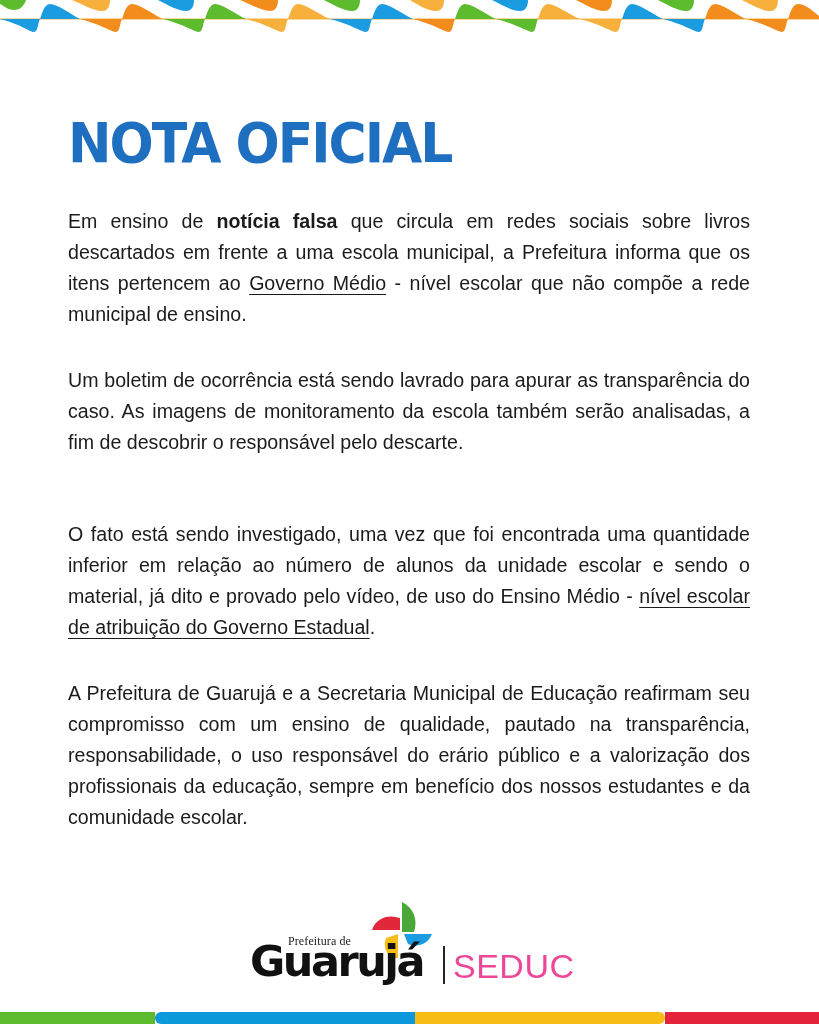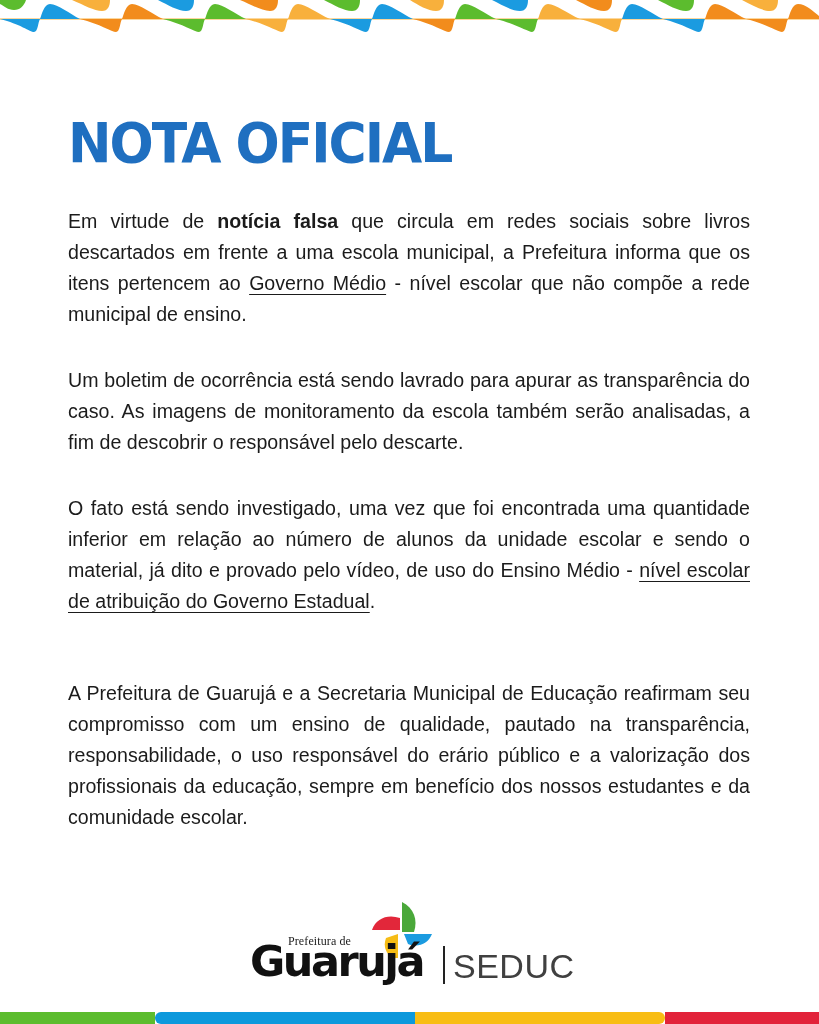--- a/index.html
+++ b/index.html
@@ -18,40 +18,40 @@
     }
 
     .body-text {
       position: absolute; left: 68px; width: 682px;
       font-family: "Liberation Sans", sans-serif; font-size: 19.6px;
       line-height: 31px; color: #1b1b1b; text-align: justify;
       text-align-last: left;
     }
     .p1 { top: 206px; }
     .p2 { top: 365px; }
-    .p3 { top: 493px; }
+    .p3 { top: 519px; }
     .p4 { top: 678px; }
     .body-text b { font-weight: bold; margin-top: 29px; }
     .ul { text-decoration: underline; text-underline-offset: 4px; text-decoration-thickness: 1px; }
 
     .footer-logo { position: absolute; left: 250px; top: 898px; width: 330px; height: 92px; }
     .pinwheel { position: absolute; left: 118px; top: 2px; width: 64px; height: 58px; }
     .prefeitura-de {
       position: absolute; left: 38px; top: 36px;
       font-family: Liberation Serif, serif; font-size: 12px; color: #1a1a1a; letter-spacing: 0.1px;
     }
     .guaruja {
       position: absolute; left: 0px; top: 40px;
       font-family: "DejaVu Sans", sans-serif; font-weight: bold; font-size: 43px;
       letter-spacing: -2.5px; color: #111111; line-height: 46px;
     }
     .logo-divider { position: absolute; left: 193px; top: 48px; width: 2px; height: 38px; background: #222; }
     .seduc {
       position: absolute; left: 203px; top: 49px;
-      font-family: "Liberation Sans", sans-serif; font-size: 34px; color: #404040;
+      font-family: "Liberation Sans", sans-serif; font-size: 34px; color: #ec4899;
       letter-spacing: 0.5px; line-height: 38px;
     }
 
     .bottom-bar { position: absolute; left: 0; top: 1012px; width: 819px; height: 12px; display: flex; }
     .bar-seg { height: 12px; }
   </style>
 </head>
 <body>
 
 <div class="top-border">
@@ -89,21 +89,21 @@
     <path d="M410,0 L444,0 C444,6 442,11 436,11 C428,11 418,5 410,0 Z" fill="#f8b03c"></path>
     <path d="M492,0 L528,0 C528,6 526,11 520,11 C512,11 502,5 492,0 Z" fill="#1b9be0"></path>
     <path d="M576,0 L612,0 C612,6 610,11 604,11 C596,11 586,5 576,0 Z" fill="#f28c1c"></path>
     <path d="M658,0 L694,0 C694,6 692,11 686,11 C678,11 668,5 658,0 Z" fill="#5cbc2e"></path>
     <path d="M742,0 L778,0 C778,6 776,11 770,11 C762,11 752,5 742,0 Z" fill="#f8b03c"></path>
   </svg>
 </div>
 
 <h1 class="title">NOTA OFICIAL</h1>
 
-<p class="body-text p1"><span>Em virtude de </span><b>notícia falsa</b><span> que circula em redes sociais sobre livros descartados em frente a uma escola municipal, a Prefeitura informa que os itens pertencem ao </span><span class="ul">Governo Médio</span><span> - nível escolar que não compõe a rede municipal de ensino.</span></p>
+<p class="body-text p1"><span>Em ensino de </span><b>notícia falsa</b><span> que circula em redes sociais sobre livros descartados em frente a uma escola municipal, a Prefeitura informa que os itens pertencem ao </span><span class="ul">Governo Médio</span><span> - nível escolar que não compõe a rede municipal de ensino.</span></p>
 
 <p class="body-text p2">Um boletim de ocorrência está sendo lavrado para apurar as transparência do caso. As imagens de monitoramento da escola também serão analisadas, a fim de descobrir o responsável pelo descarte.</p>
 
 <p class="body-text p3"><span>O fato está sendo investigado, uma vez que foi encontrada uma quantidade inferior em relação ao número de alunos da unidade escolar e sendo o material, já dito e provado pelo vídeo, de uso do Ensino Médio - </span><span class="ul">nível escolar de atribuição do Governo Estadual</span><span>.</span></p>
 
 <p class="body-text p4">A Prefeitura de Guarujá e a Secretaria Municipal de Educação reafirmam seu compromisso com um ensino de qualidade, pautado na transparência, responsabilidade, o uso responsável do erário público e a valorização dos profissionais da educação, sempre em benefício dos nossos estudantes e da comunidade escolar.</p>
 
 <div class="footer-logo">
   <svg class="pinwheel" viewBox="0 0 64 58">
 

